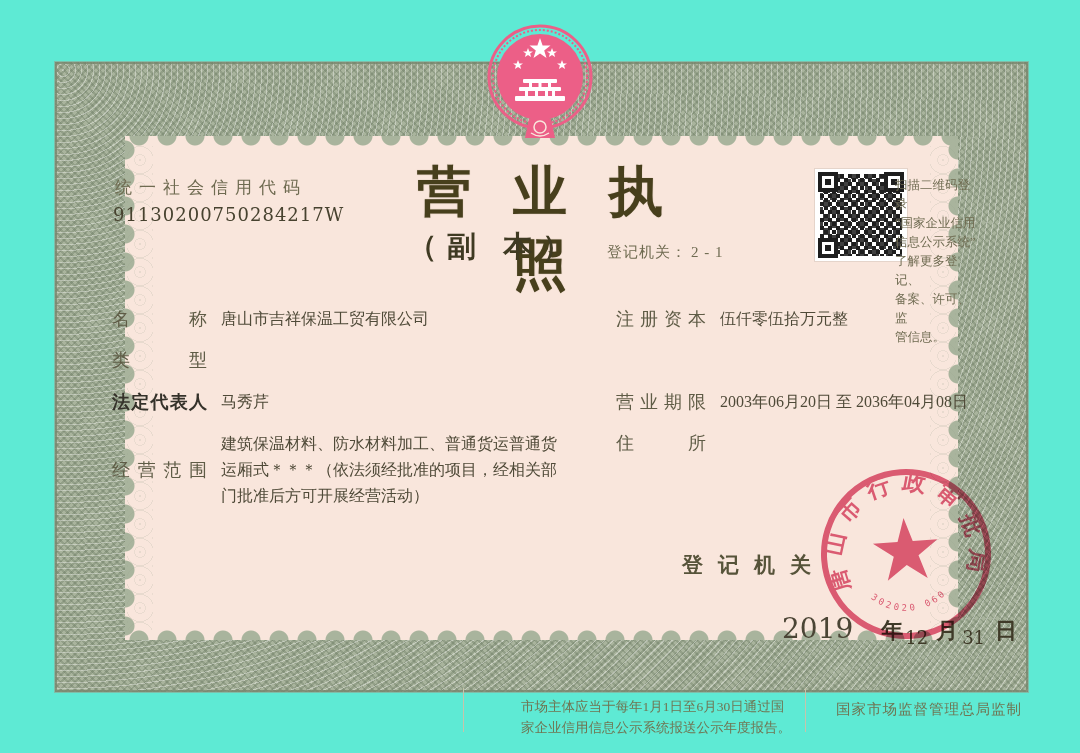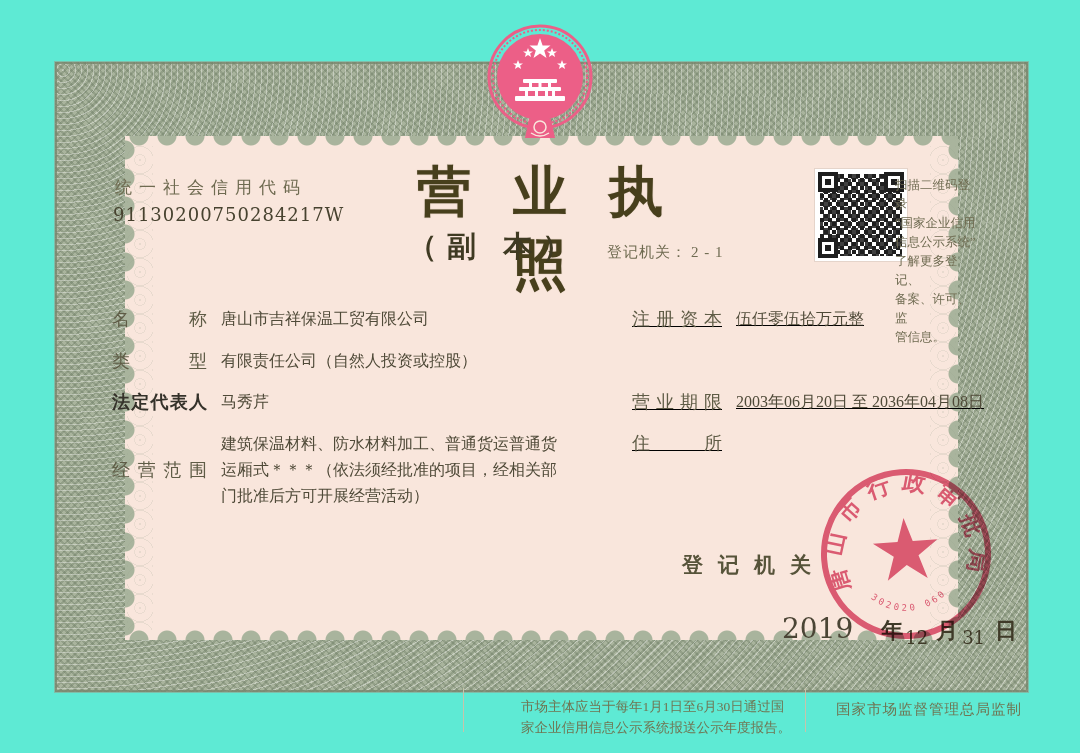--- a/index.html
+++ b/index.html
@@ -73,21 +73,21 @@
   .qr-caption { position:absolute; left:880px; top:176px; width:100px; font-size:12.5px;
     line-height:19px; color:#6f6b51; white-space:pre-line;padding-left:15px; }
 
   
   .row { position:absolute; display:flex; align-items:center; }
   .flabel { display:inline-block; width:95px; font-size:18px; color:#5f5c46;
     text-align:justify; text-align-last:justify; flex:none; }
   .flabel.bold { font-weight:bold; color:#35322a; }
   .fvalue { font-size:16px; color:#4f4a38; margin-left:14px; line-height:26px; }
   .row.l { left:112px; } .row.l .fvalue { width:345px; }
-  .row.r { left:632px;text-decoration:underline; } .row.r .flabel { width:90px; } .row.r .fvalue { width:320px; white-space:nowrap; }
+  .row.r { left:616px; } .row.r .flabel { width:90px; } .row.r .fvalue { width:320px; white-space:nowrap; }
   .row.y1 { top:306px; } .row.y2 { top:348px; } .row.y3 { top:389px; } .row.y4 { top:431px; }
 
   
   .reg-label { position:absolute; left:682px; top:551px; font-size:21px; font-weight:bold;
     color:#565339; letter-spacing:15px; }
   .seal { position:absolute; left:818px; top:466px; width:176px; height:176px; z-index:6;
     opacity:.88; mix-blend-mode:multiply; transform:rotate(-4deg); }
   .date-row { position:absolute; left:782px; top:612px; z-index:4; display:flex;
     align-items:baseline; color:#3f3a28; }
   .date-row .yr { font-size:28px; font-family:"DejaVu Serif", serif; color:#4b4535; }
@@ -171,21 +171,20 @@
 了解更多登记、
 备案、许可、监
 管信息。</div>
 
   <div class="row l y1">
     <span class="flabel">名称</span>
     <span class="fvalue">唐山市吉祥保温工贸有限公司</span>
   </div>
   <div class="row l y2">
     <span class="flabel">类型</span>
-    <span class="fvalue">有限责任公司（自然人投资或控股）</span>
   </div>
   <div class="row l y4">
     <span class="flabel">经营范围</span>
     <span class="fvalue">建筑保温材料、防水材料加工、普通货运普通货运厢式＊＊＊（依法须经批准的项目，经相关部门批准后方可开展经营活动）</span>
   </div>
   <div class="row l y3">
     <span class="flabel bold">法定代表人</span>
     <span class="fvalue">马秀芹</span>
   </div>
 

